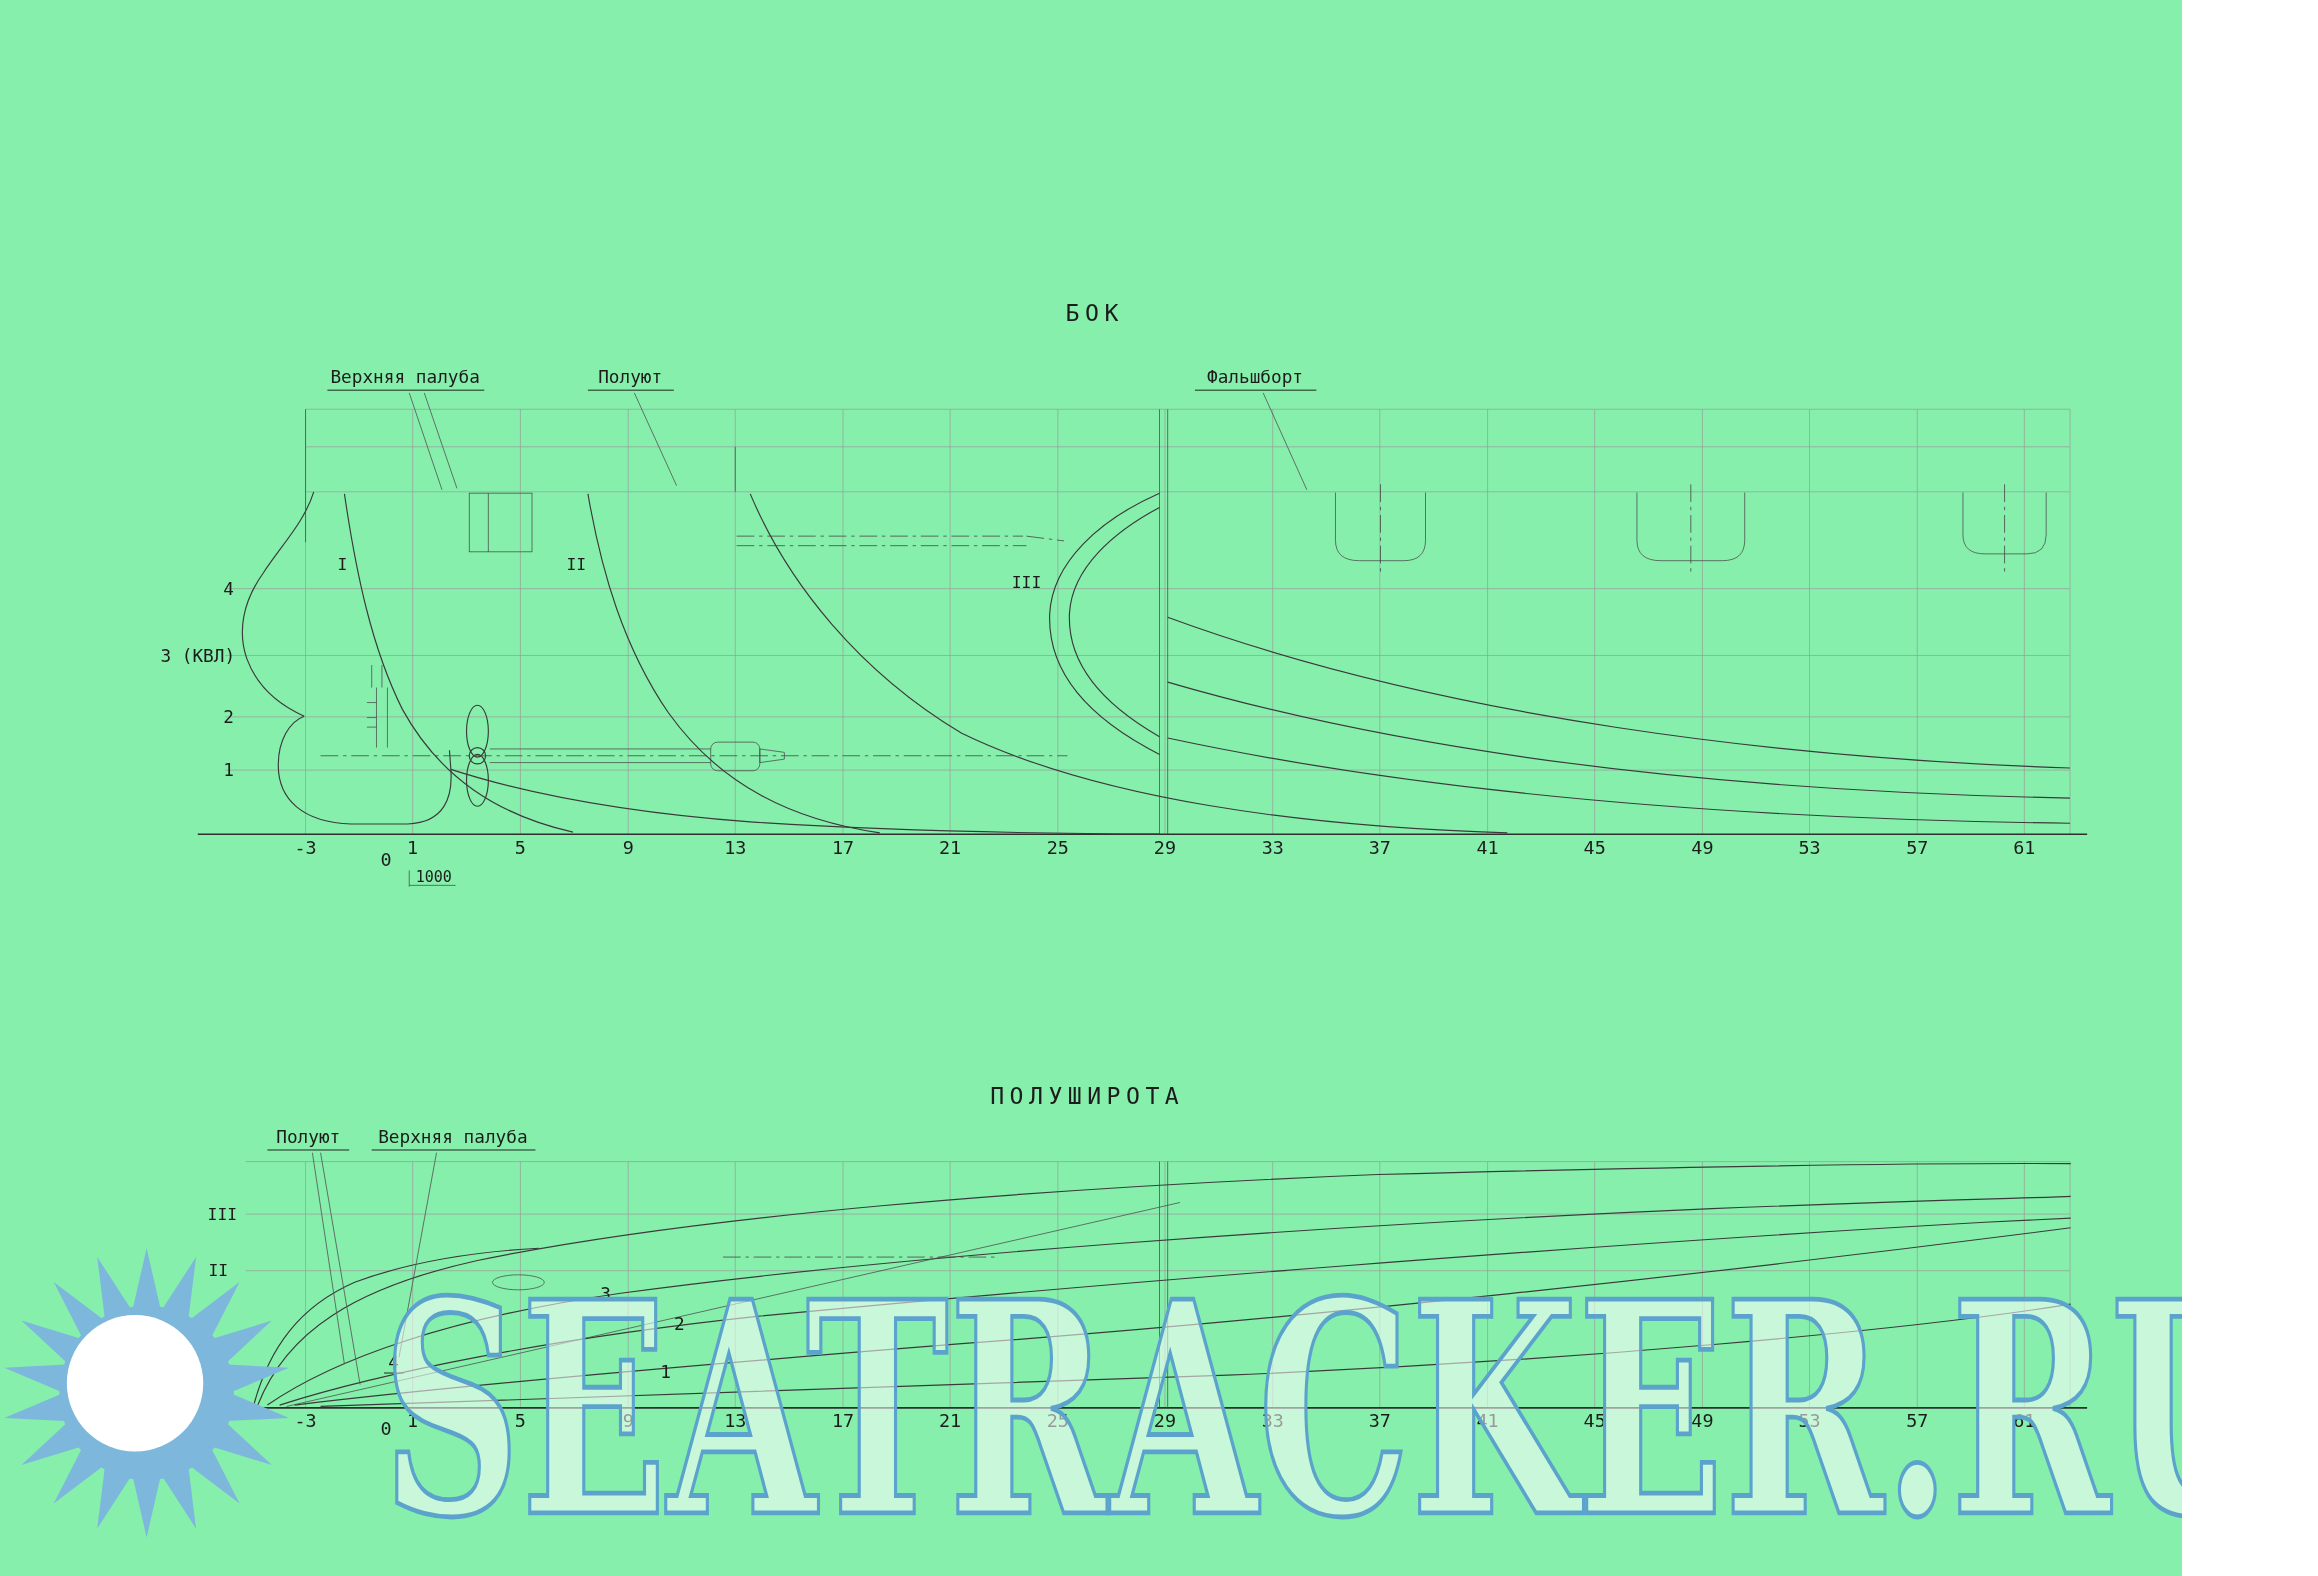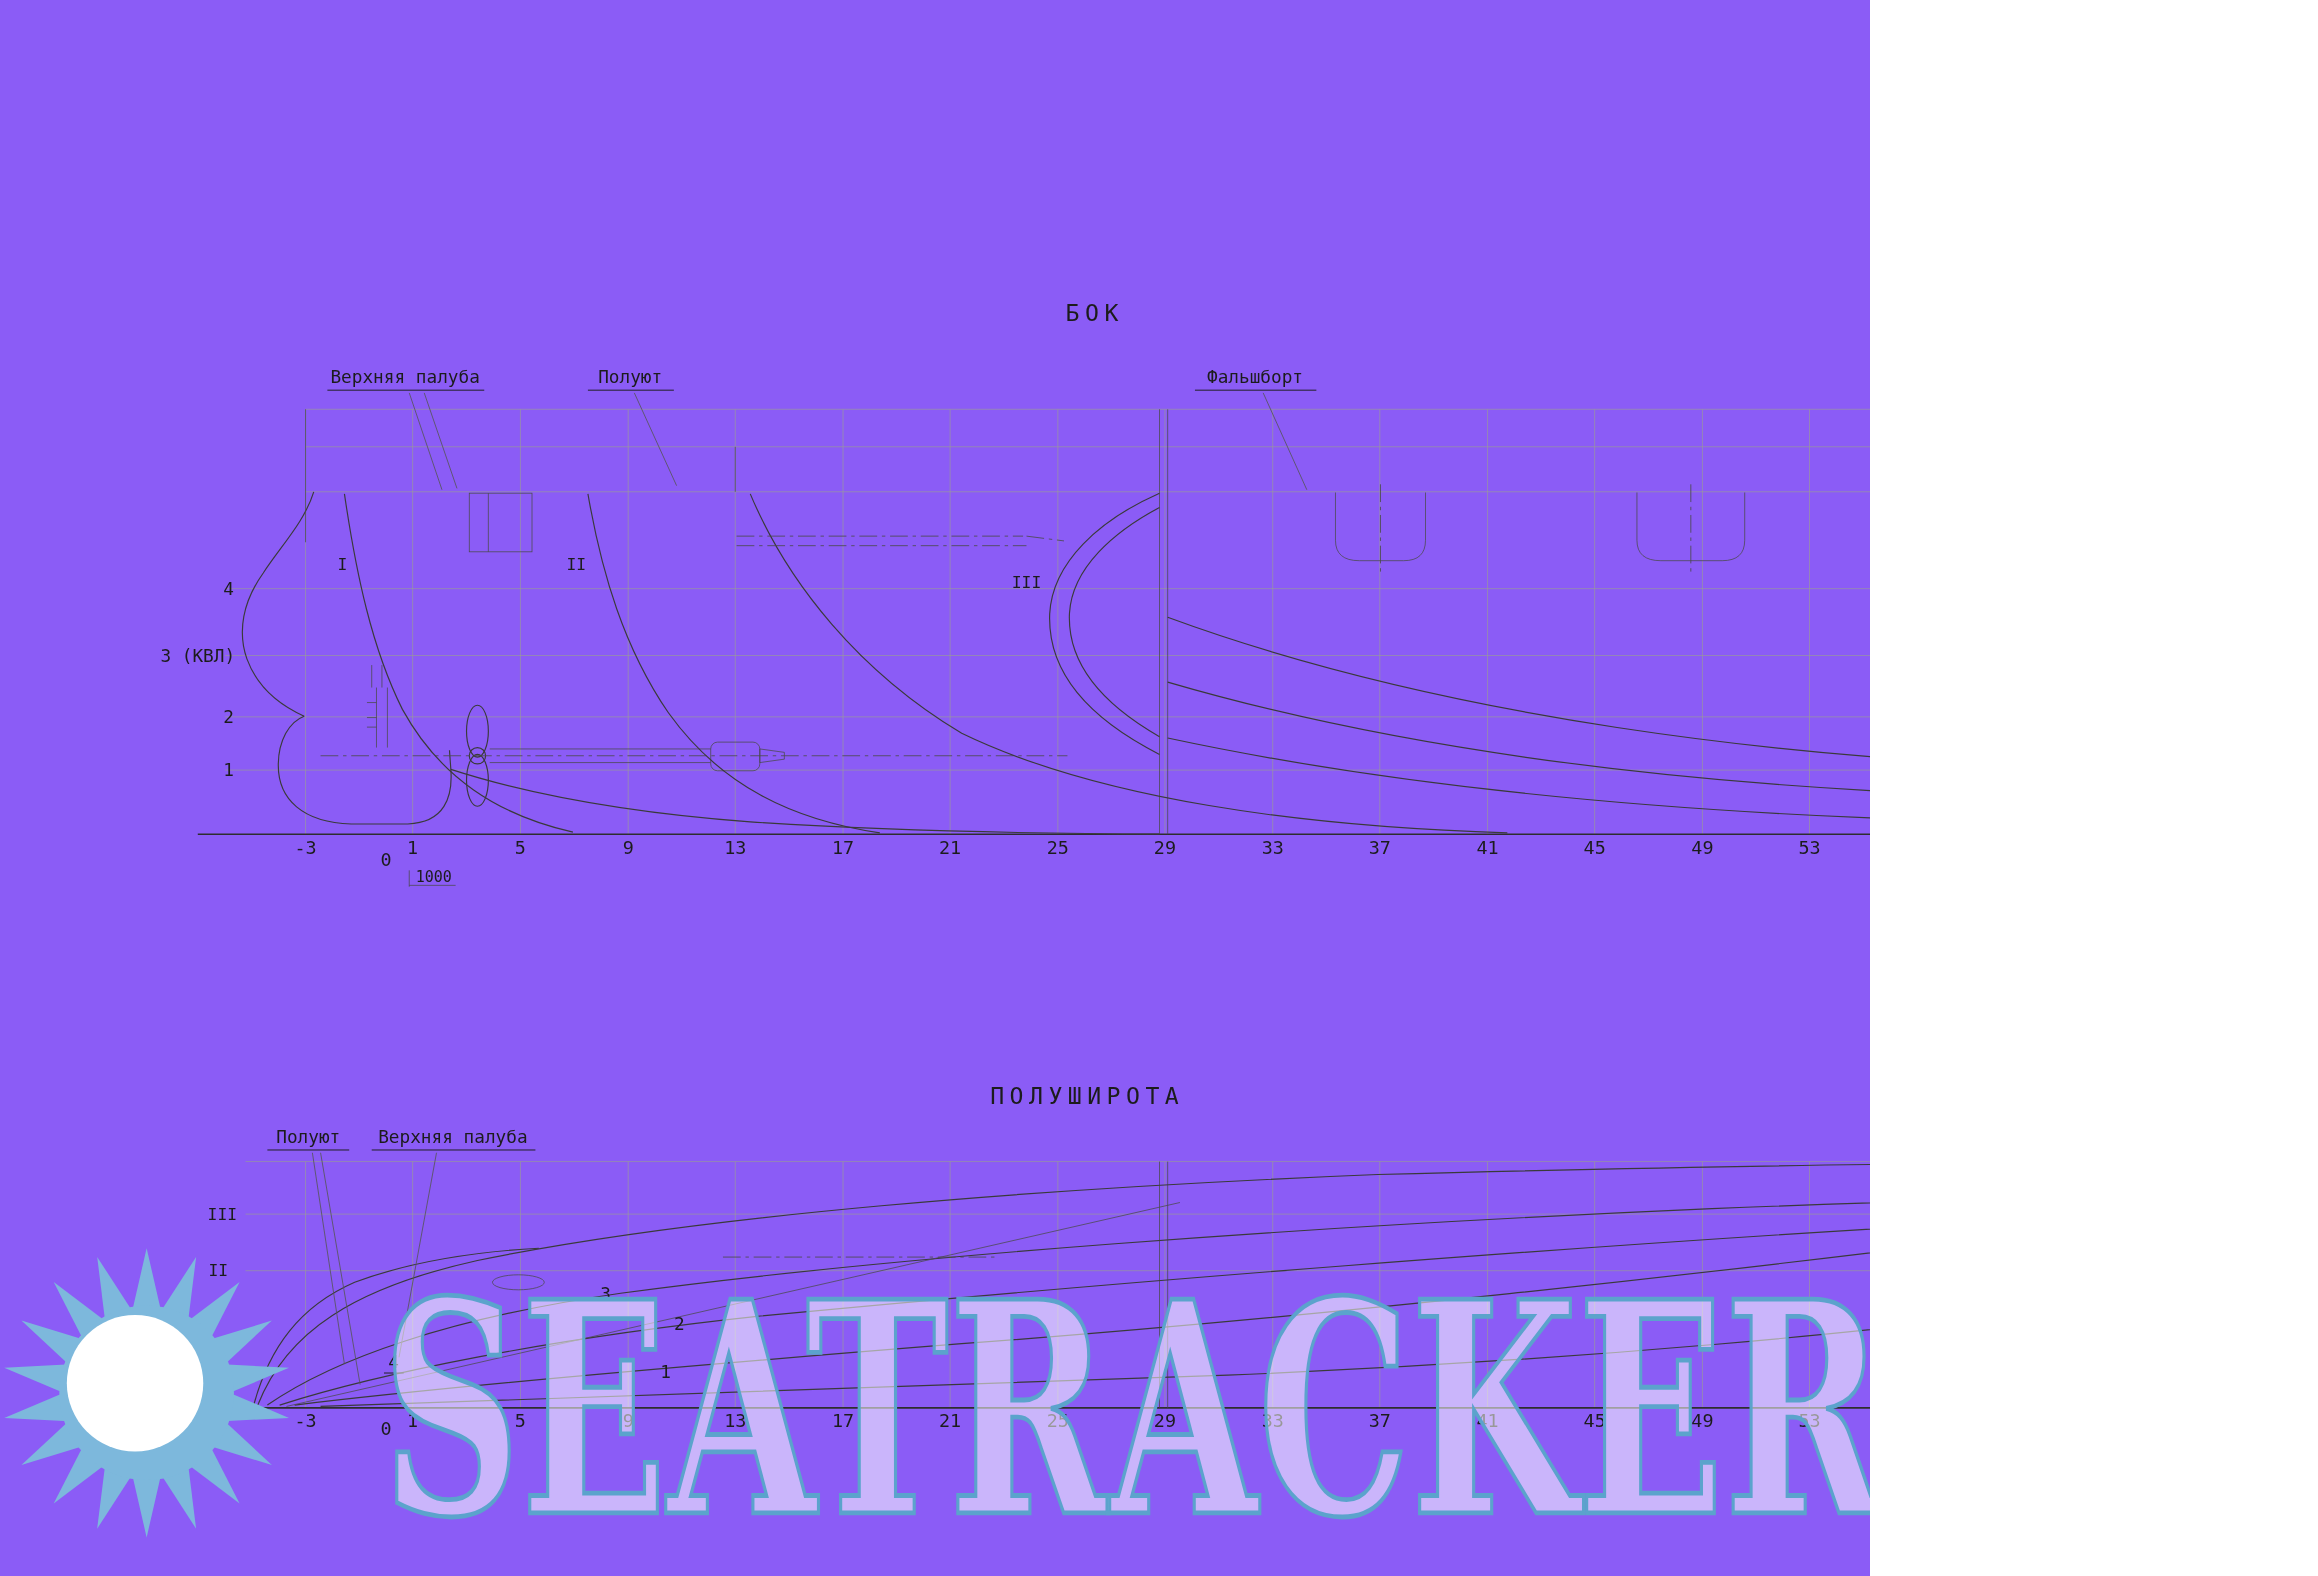--- a/index.html
+++ b/index.html
@@ -1,16 +1,16 @@
 <!DOCTYPE html>
 <html style="font-size:11px"><head>
 <meta charset="utf-8">
 <style>
   html,body{margin:0;padding:0;background:#ffffff;}
-  .page{position:relative;width:1870px;height:1577px;background:#8b5cf6;overflow:hidden;}
+  .page{position:relative;width:2182px;height:1577px;background:#86efac;overflow:hidden;}
   svg{position:absolute;left:0;top:0;}
   text{font-family:"DejaVu Sans Mono","Liberation Mono",monospace;fill:#1c1c1c;}
   .title{font-size:34px;letter-spacing:8px;}
   .lbl{font-size:26px;}
   .sm{font-size:22px;}
   .rom{font-size:24px;}
   .st{font-size:27px;text-anchor:middle;}
   .mid{text-anchor:middle;}
   .grid{stroke:#9a9a9a;stroke-width:1;fill:none;}
   .base{stroke:#2e2e2e;stroke-width:2.4;fill:none;}

